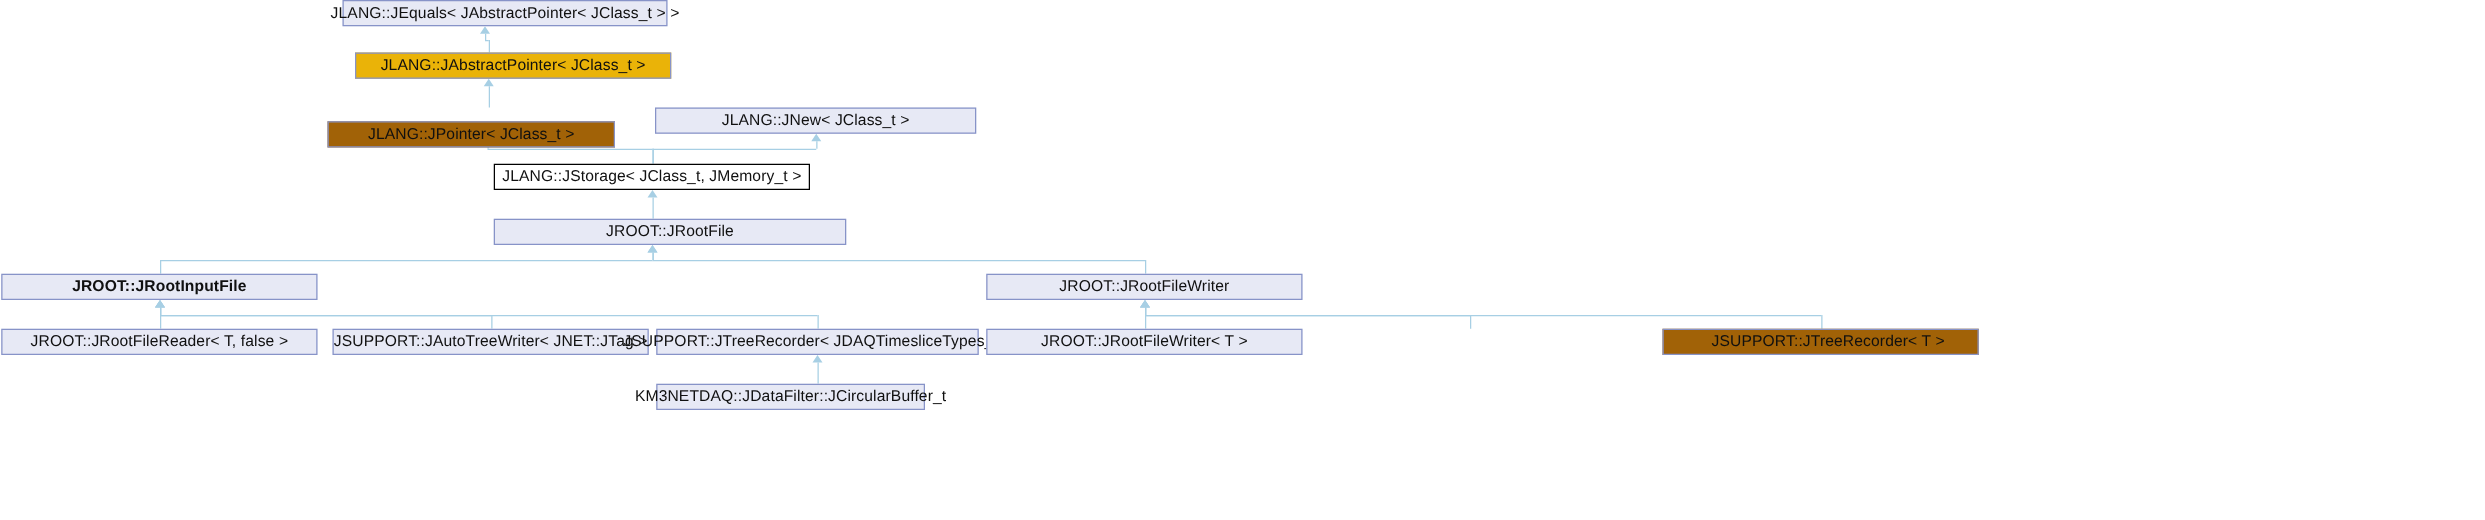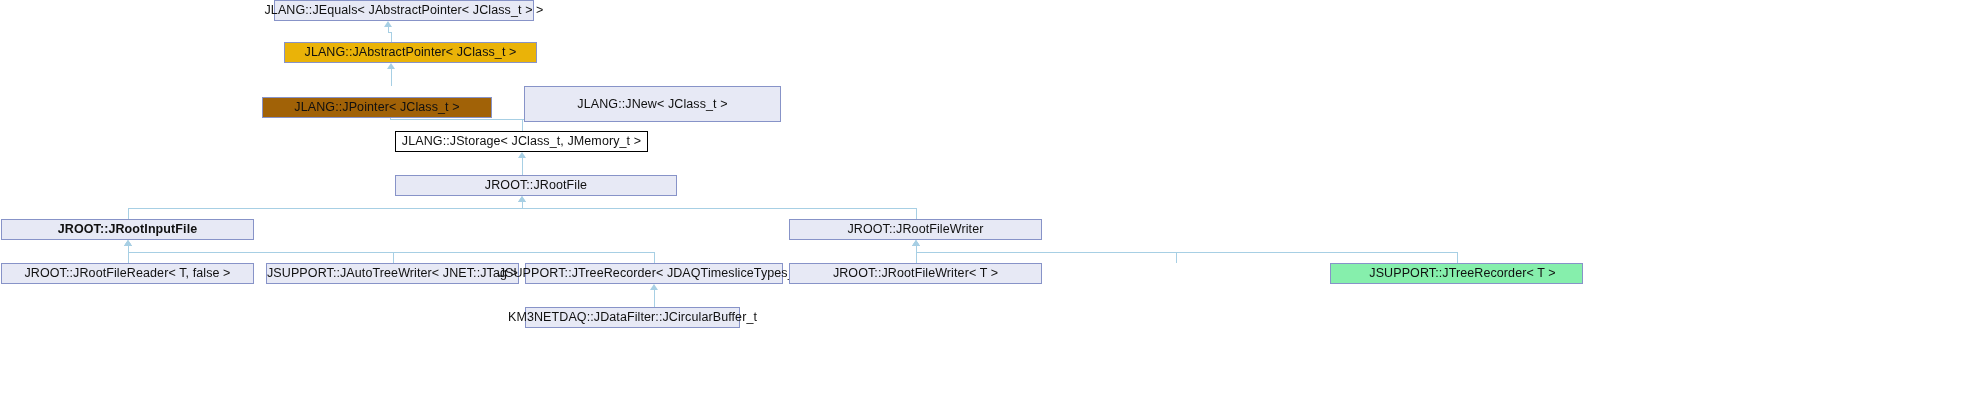--- a/index.html
+++ b/index.html
@@ -106,21 +106,21 @@
     <div class="arrow" style="left: 650px; top: 284px; border-bottom-color: rgb(167, 207, 228);"></div>
     <div class="node" style="left: 274px; top: 0px; width: 260px; height: 21px; background: rgb(231, 233, 245); border-color: rgb(135, 147, 200);">
       <span class="label">JLANG::JEquals&lt; JAbstractPointer&lt; JClass_t &gt; &gt;</span>
     </div>
     <div class="node" style="left: 264px; top: 42px; width: 253px; height: 21px; background: #eab308; border-color: rgb(135, 147, 200); margin-left: 20px;">
       <span class="label">JLANG::JAbstractPointer&lt; JClass_t &gt;</span>
     </div>
     <div class="node" style="left: 262px; top: 97px; width: 230px; height: 21px; background: #a16207; border-color: rgb(135, 147, 200);">
       <span class="label">JLANG::JPointer&lt; JClass_t &gt;</span>
     </div>
-    <div class="node" style="left: 524px; top: 86px; width: 257px; height: 36px; background: rgb(231, 233, 245); border-color: rgb(135, 147, 200);">
+    <div class="node" style="left: 524px; top: 86px; width: 257px; height: 21px; background: rgb(231, 233, 245); border-color: rgb(135, 147, 200);">
       <span class="label">JLANG::JNew&lt; JClass_t &gt;</span>
     </div>
     <div class="node current" style="left: 395px; top: 131px; width: 253px; height: 21px;">
       <span class="label">JLANG::JStorage&lt; JClass_t, JMemory_t &gt;</span>
     </div>
     <div class="node" style="left: 395px; top: 175px; width: 282px; height: 21px; background: rgb(231, 233, 245); border-color: rgb(135, 147, 200);">
       <span class="label">JROOT::JRootFile</span>
     </div>
     <div class="node" style="left: 1px; top: 219px; width: 253px; height: 21px; background: rgb(231, 233, 245); border-color: rgb(135, 147, 200); font-weight: bold;">
       <span class="label">JROOT::JRootInputFile</span>
@@ -133,19 +133,19 @@
     </div>
     <div class="node" style="left: 266px; top: 263px; width: 253px; height: 21px; background: rgb(231, 233, 245); border-color: rgb(135, 147, 200);">
       <span class="label">JSUPPORT::JAutoTreeWriter&lt; JNET::JTag &gt;</span>
     </div>
     <div class="node" style="left: 525px; top: 263px; width: 258px; height: 21px; background: rgb(231, 233, 245); border-color: rgb(135, 147, 200);">
       <span class="label">JSUPPORT::JTreeRecorder&lt; JDAQTimesliceTypes_t &gt;</span>
     </div>
     <div class="node" style="left: 789px; top: 263px; width: 253px; height: 21px; background: rgb(231, 233, 245); border-color: rgb(135, 147, 200);">
       <span class="label">JROOT::JRootFileWriter&lt; T &gt;</span>
     </div>
-    <div class="node" style="left: 1330px; top: 263px; width: 253px; height: 21px; background: #86efac; border-color: rgb(135, 147, 200); padding-left: 12px;">
+    <div class="node" style="left: 1330px; top: 263px; width: 253px; height: 21px; background: #a16207; border-color: rgb(135, 147, 200); padding-left: 12px;">
       <span class="label">JSUPPORT::JTreeRecorder&lt; T &gt;</span>
     </div>
     <div class="node" style="left: 525px; top: 307px; width: 215px; height: 21px; background: rgb(231, 233, 245); border-color: rgb(135, 147, 200);">
       <span class="label">KM3NETDAQ::JDataFilter::JCircularBuffer_t</span>
     </div>
   </div>
 
 </body></html>

